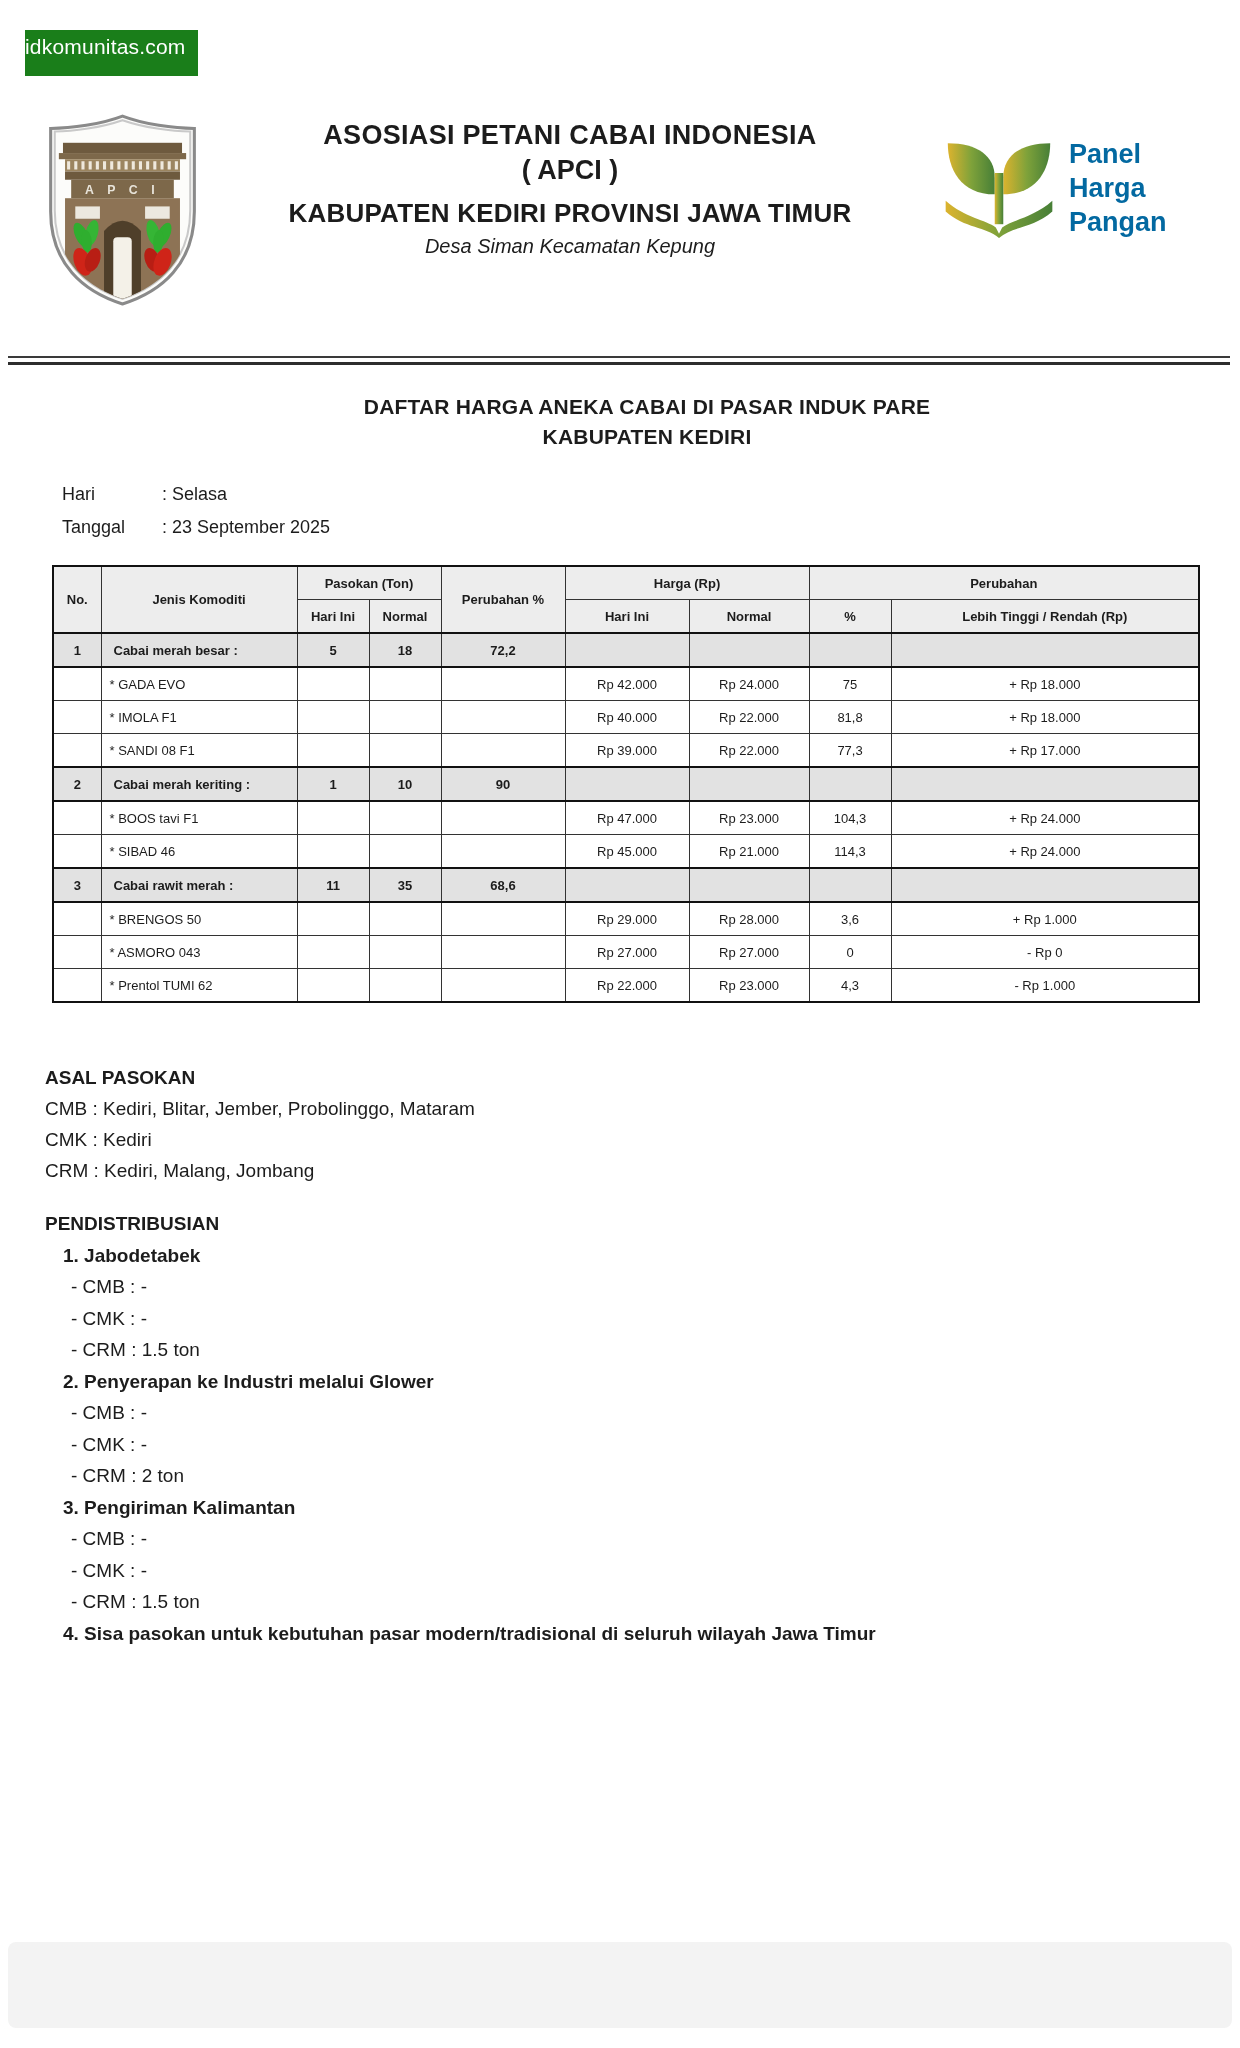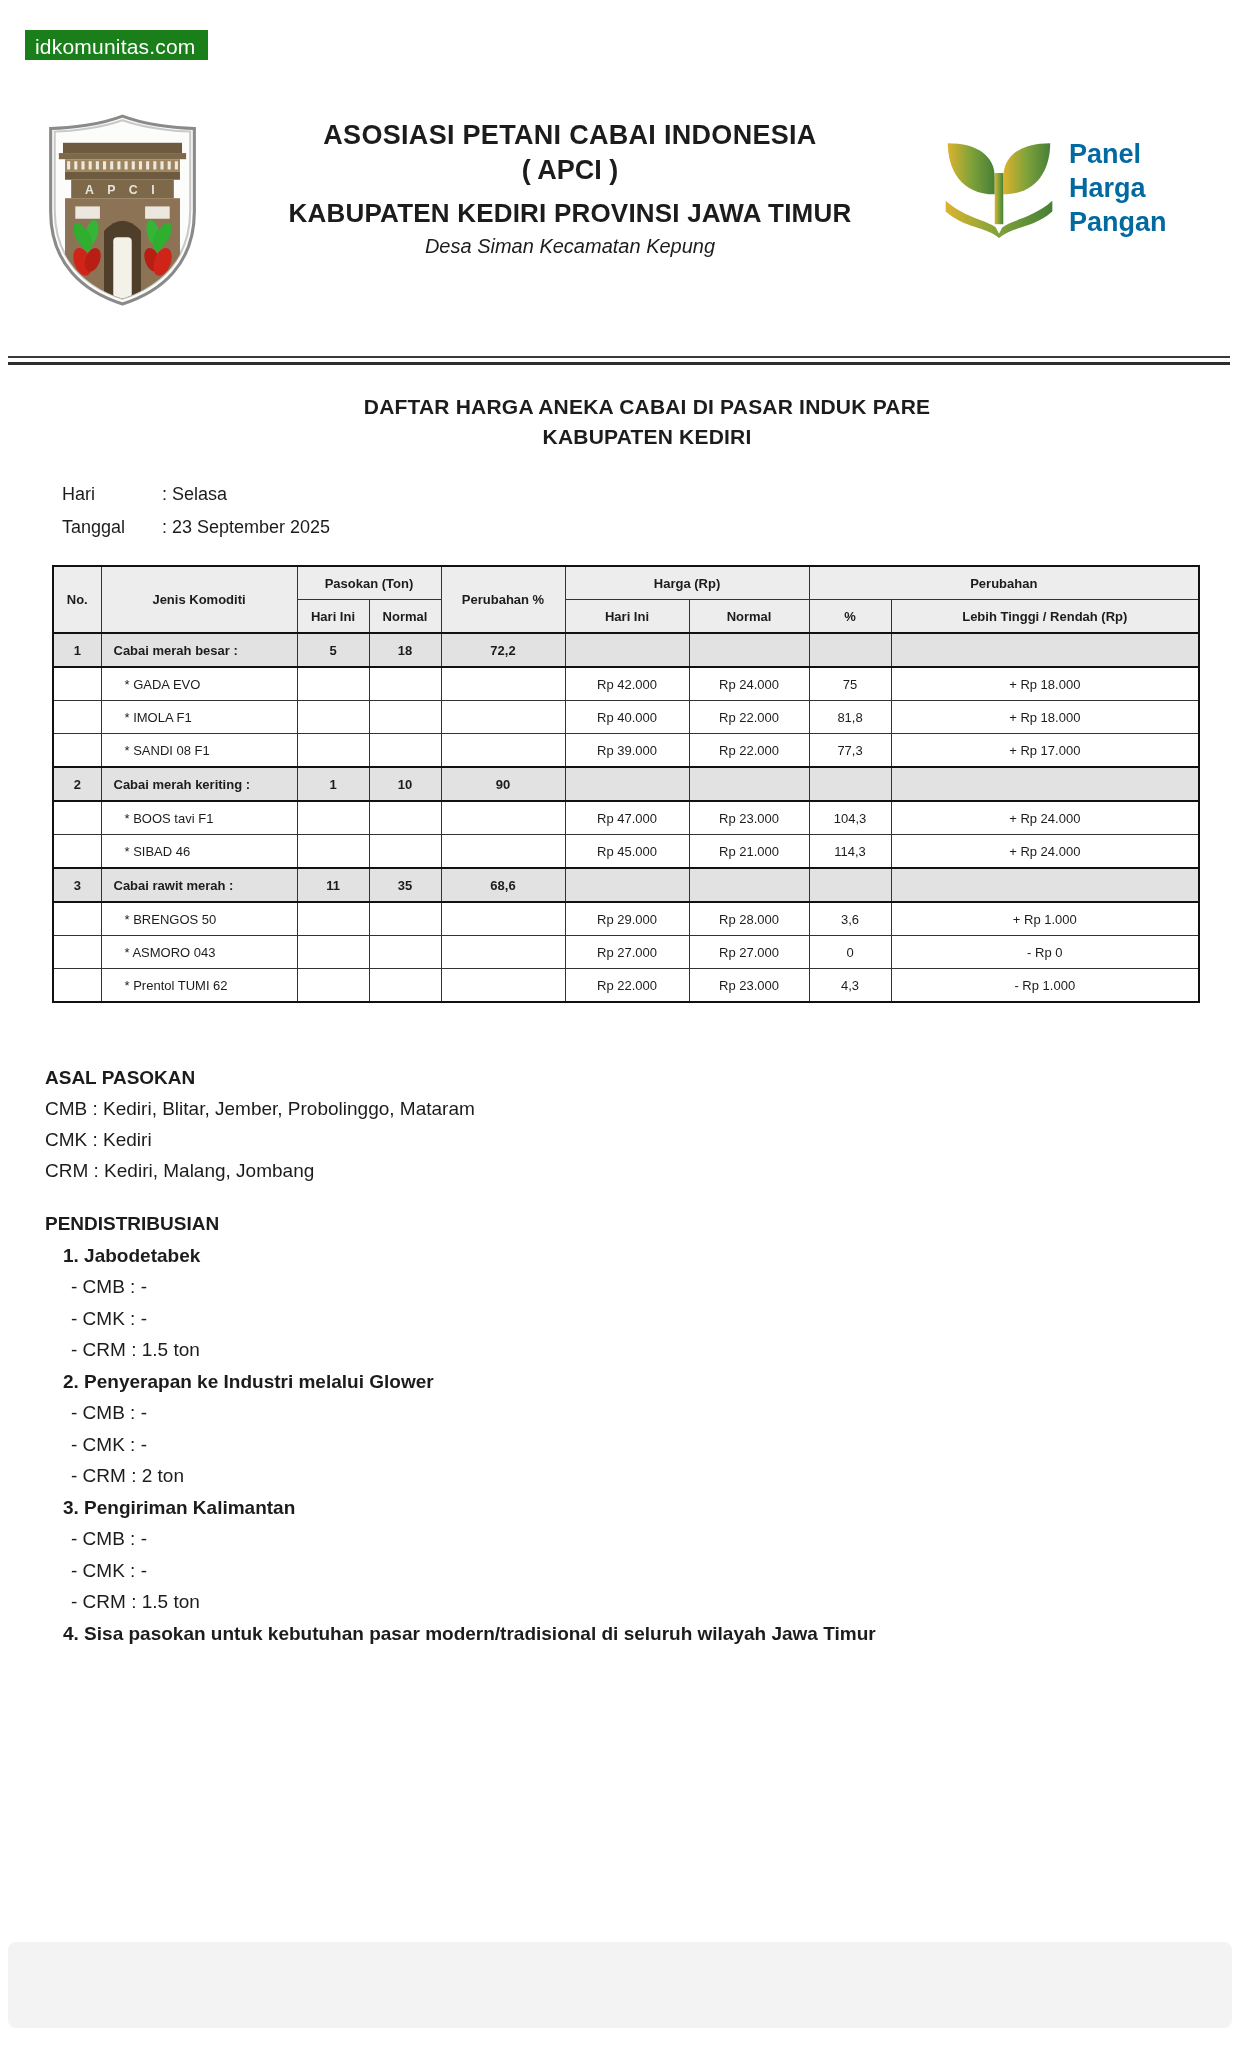--- a/index.html
+++ b/index.html
@@ -3,22 +3,22 @@
 <meta charset="utf-8">
 <style>
   html,body{margin:0;padding:0;background:#ffffff;}
   .page{
     position:relative;width:1240px;height:2048px;background:#ffffff;
     font-family:"Liberation Sans",sans-serif;color:#1c1c1c;overflow:hidden;
   }
 
   
   .wm-badge{
-    position:absolute;left:25px;top:30px;height:30px;line-height:34px;
-    background:#1a7e1a;color:#fff;font-size:21px;padding:0 12px 0 10px;
+    position:absolute;left:25px;top:30px;height:46px;line-height:34px;
+    background:#1a7e1a;color:#fff;font-size:21px;padding:0 12px 0 0;
     letter-spacing:0.2px;
   }
 
   
   .header{position:absolute;left:40px;top:112px;width:1160px;height:200px;display:flex;align-items:flex-start;}
   .apci-logo{width:165px;height:195px;flex:0 0 165px;}
   .org-block{flex:1 1 auto;text-align:center;padding:0 8px;}
   .org-line1{font-size:27px;font-weight:bold;margin-top:8px;letter-spacing:0.3px;}
   .org-line2{font-size:27px;font-weight:bold;margin-top:4px;}
   .org-line3{font-size:26px;font-weight:bold;margin-top:12px;letter-spacing:0.2px;}
@@ -48,21 +48,21 @@
   }
   .price-table th,.price-table td{
     border:1px solid #333;padding:0 6px;height:32px;text-align:center;
     overflow:hidden;white-space:nowrap;
   }
   .price-table{border:2px solid #111;}
   .price-table thead th{background:#ededed;font-weight:bold;height:32px;}
   .price-table thead tr:last-child th{border-bottom:2px solid #111;text-align:center;}
   .price-table tr.group td{background:#e2e2e2;font-weight:bold;border-top:2px solid #111;border-bottom:2px solid #111;}
   .price-table td.name{text-align:left;padding-left:12px;}
-  .price-table tr.item td.name{padding-left:23px;font-weight:normal;}
+  .price-table tr.item td.name{padding-left:8px;font-weight:normal;}
 
   
   .asal{position:absolute;left:45px;top:1062px;font-size:19px;line-height:31px;}
   .asal .sec-title{font-weight:bold;font-size:19px;}
 
   
   .dist{position:absolute;left:45px;top:1208px;font-size:19px;line-height:31.5px;}
   .dist .sec-title{font-weight:bold;}
   .dist .d-item{font-weight:bold;padding-left:18px;}
   .dist .d-line{font-weight:normal;padding-left:26px;}

